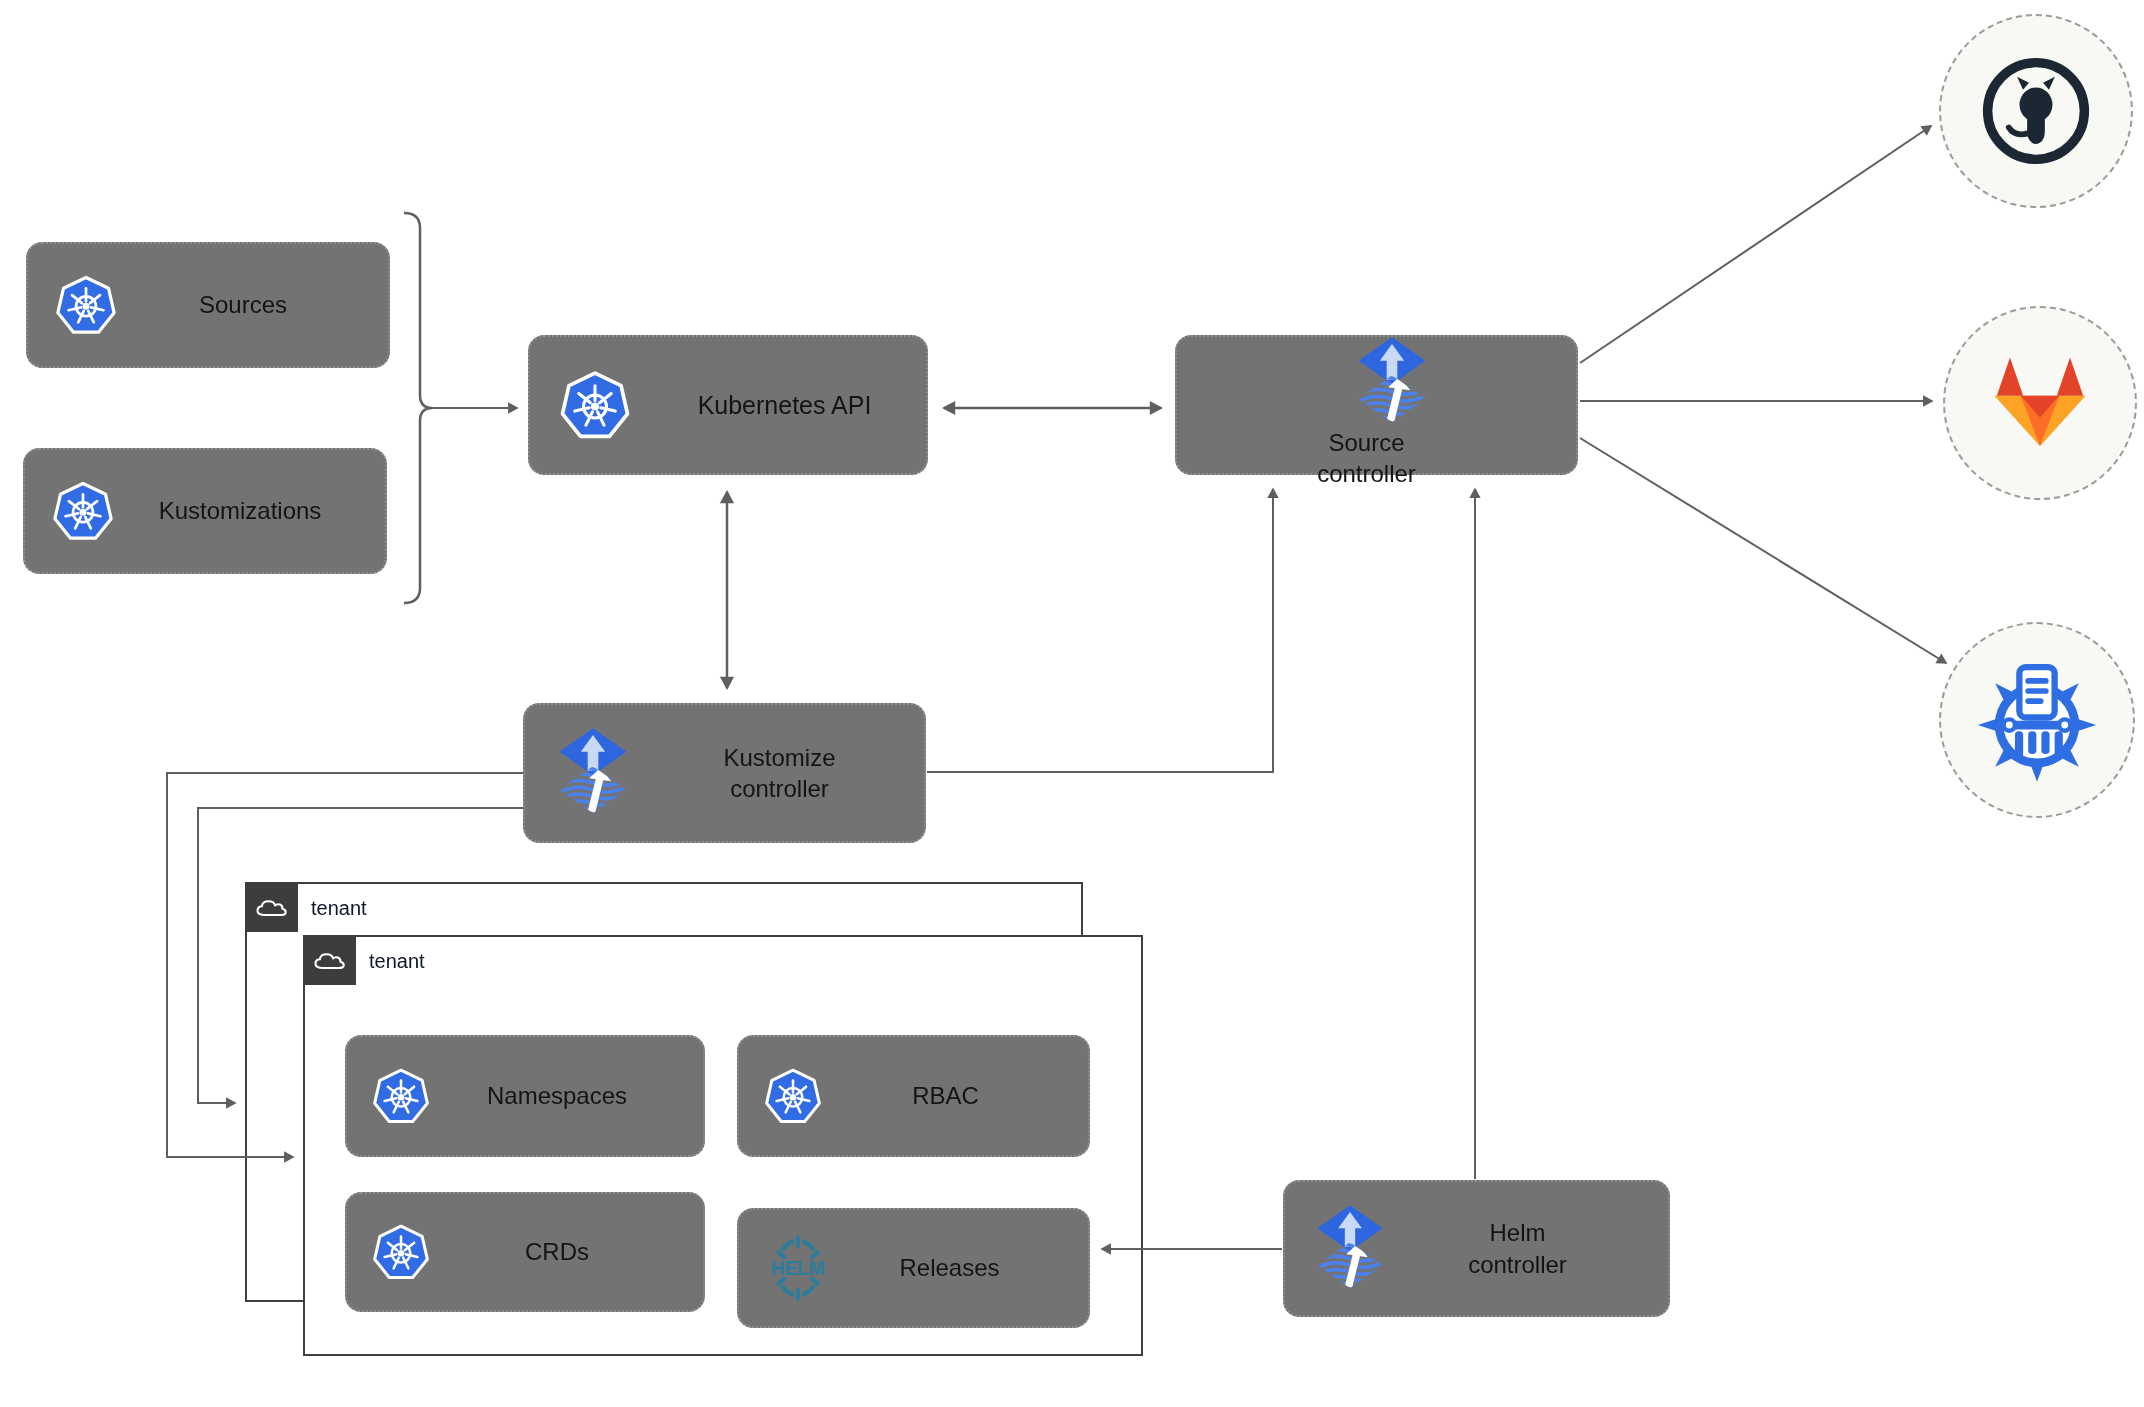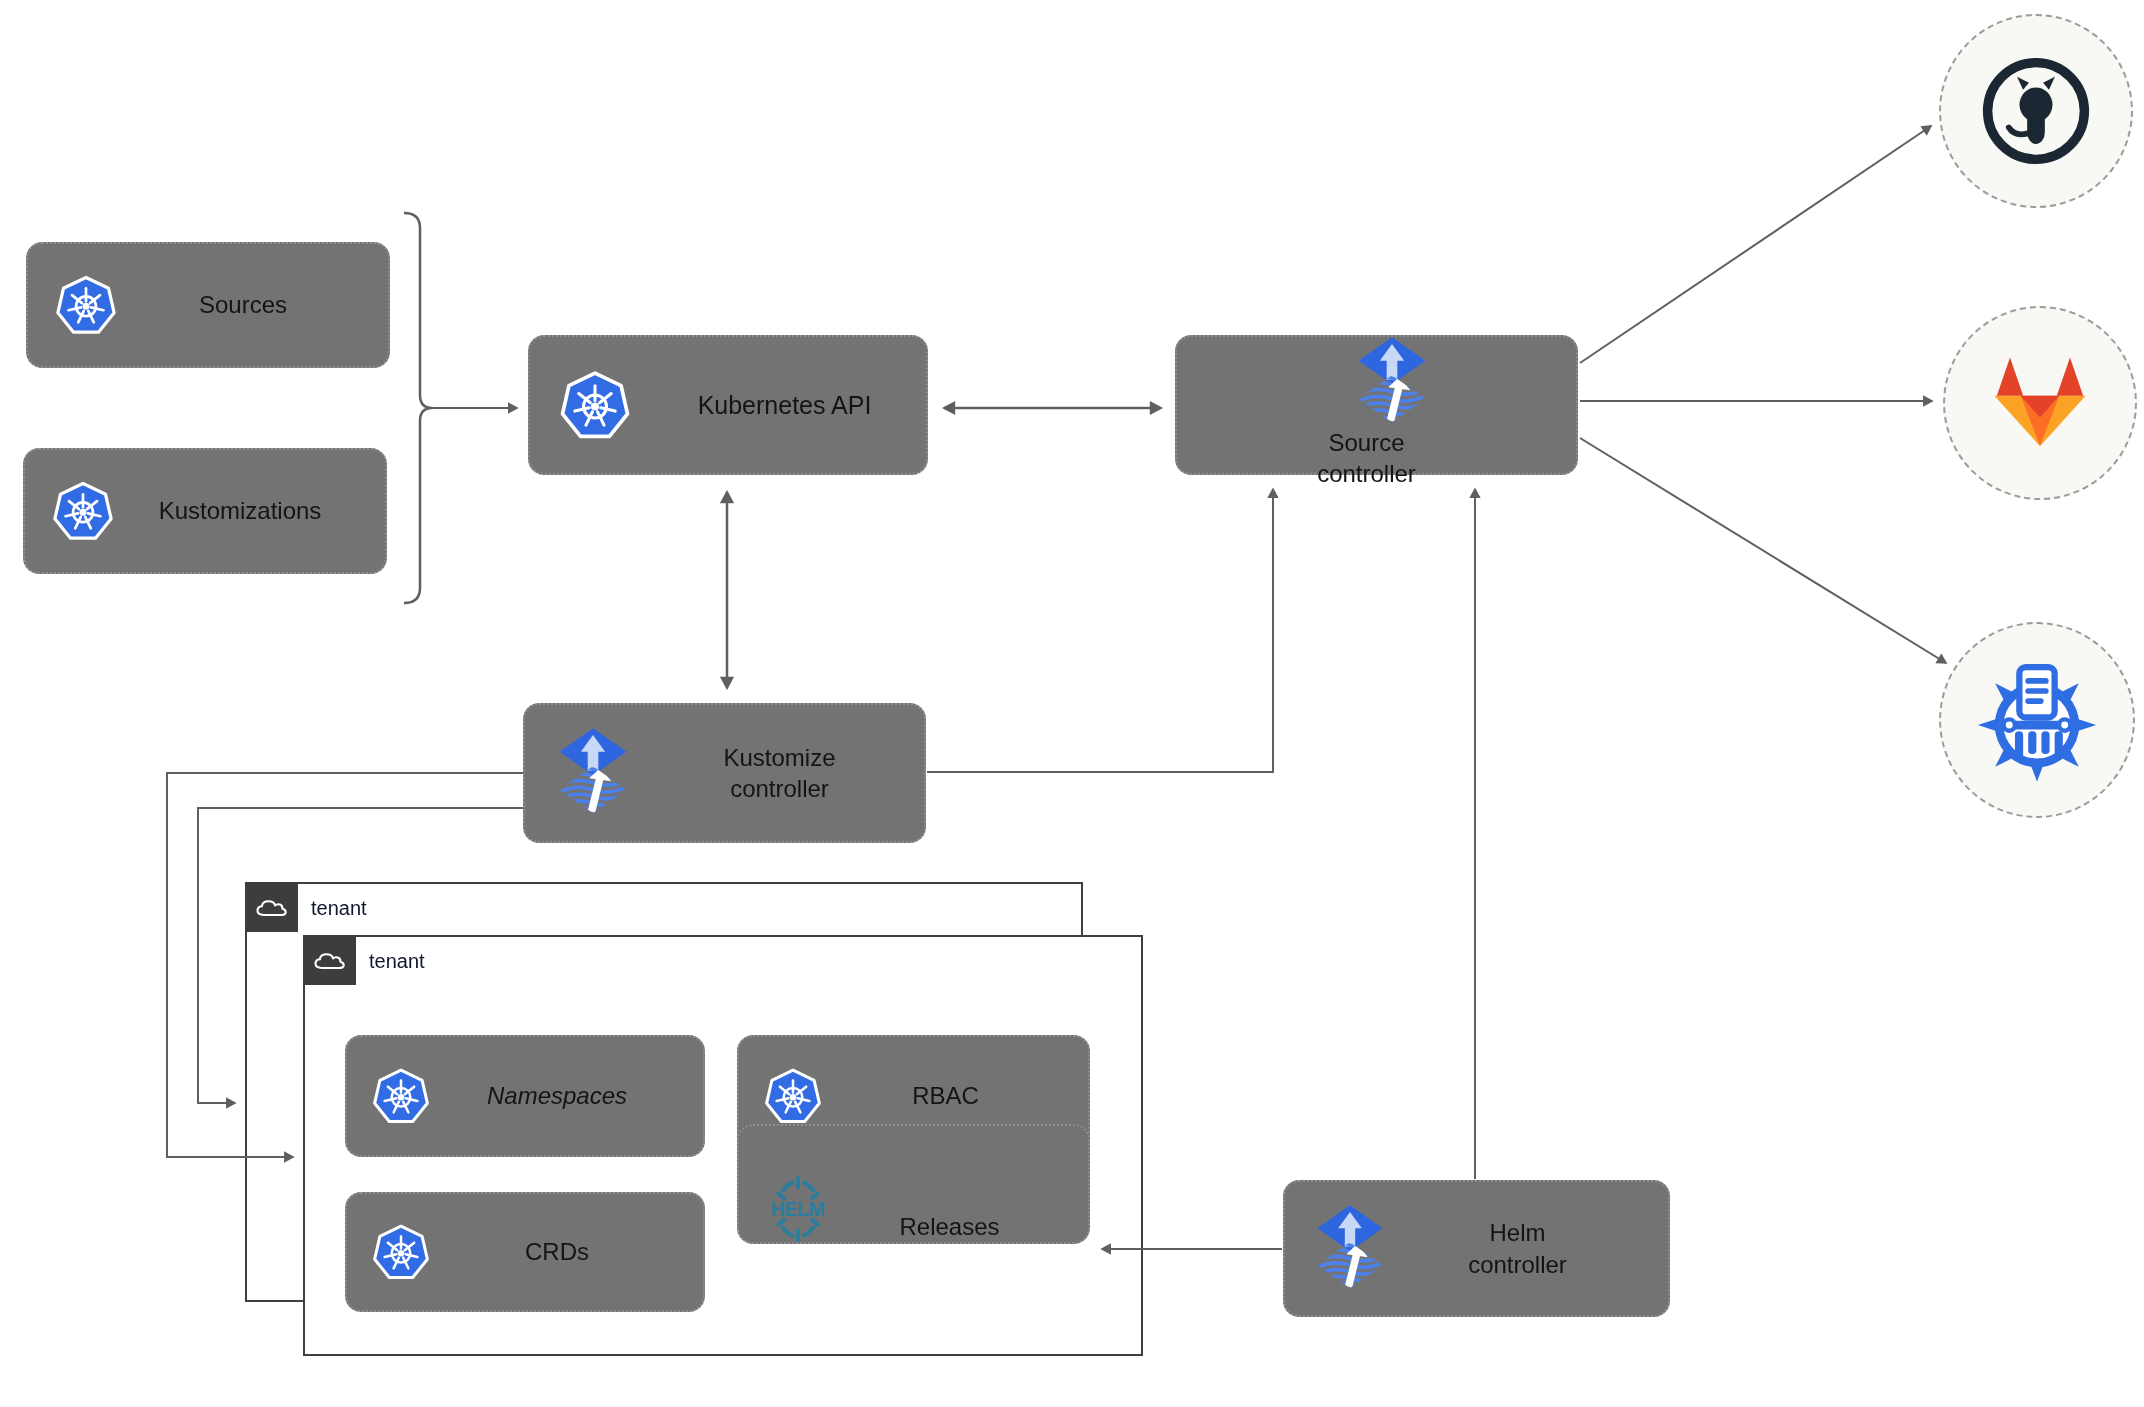--- a/index.html
+++ b/index.html
@@ -205,21 +205,21 @@
   <div class="node" style="left:1283px;top:1180px;width:387px;height:137px;">
     <span class="icon" style="margin-left:28px;">
       <svg width="74" height="88" viewBox="0 0 100 118">
           <use href="#sym-flux"></use>
         </svg>
       </span>
     <span class="label">Helm
 controller</span>
   </div>
 
-  <div class="node inner" style="left:345px;top:1035px;width:360px;height:122px;font-style:italic;">
+  <div class="node inner" style="left:345px;top:1035px;width:360px;height:122px;">
     <span class="icon" style="margin-left:24px;">
       <svg width="60" height="60" viewBox="0 0 100 100">
           <use href="#sym-k8s"></use>
         </svg>
       </span>
     <span class="label">Namespaces</span>
   </div>
 
   <div class="node inner" style="left:737px;top:1035px;width:353px;height:122px;">
     <span class="icon" style="margin-left:24px;">
@@ -232,21 +232,21 @@
 
   <div class="node inner" style="left:345px;top:1192px;width:360px;height:120px;">
     <span class="icon" style="margin-left:24px;">
       <svg width="60" height="60" viewBox="0 0 100 100">
           <use href="#sym-k8s"></use>
         </svg>
       </span>
     <span class="label">CRDs</span>
   </div>
 
-  <div class="node inner" style="left:737px;top:1124px;width:353px;height:120px;align-items:flex-end;">
+  <div class="node inner" style="left:737px;top:1208px;width:353px;height:120px;">
     <span class="icon" style="margin-left:26px;">
       <svg width="66" height="66" viewBox="0 0 100 100">
           <use href="#sym-helm"></use>
         </svg>
       </span>
     <span class="label">Releases</span>
   </div>
 
   <div class="endpoint" style="left:1939px;top:14px;width:194px;height:194px;">
     <span style="display:flex;">

